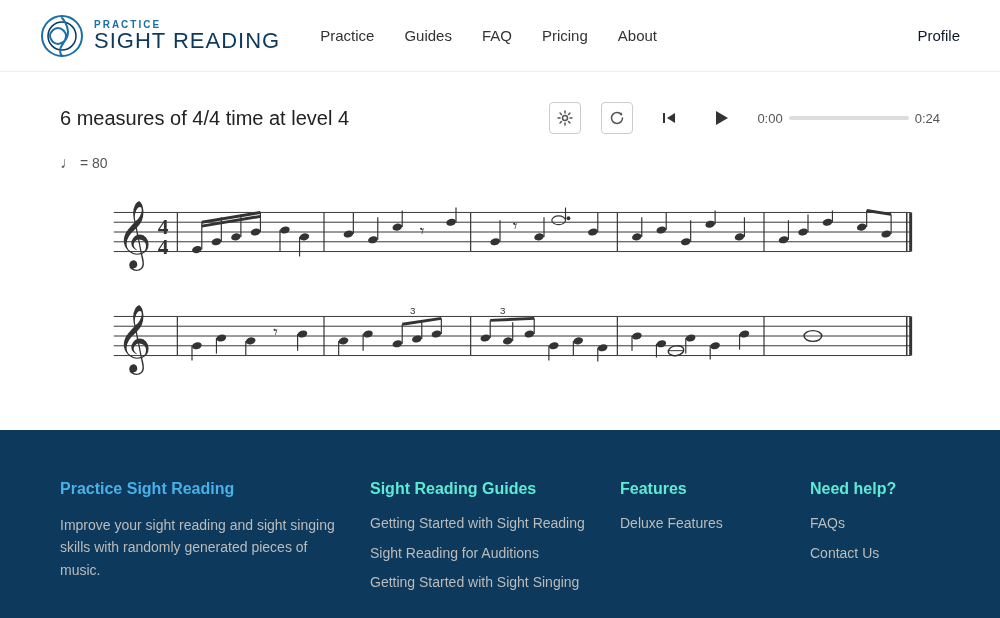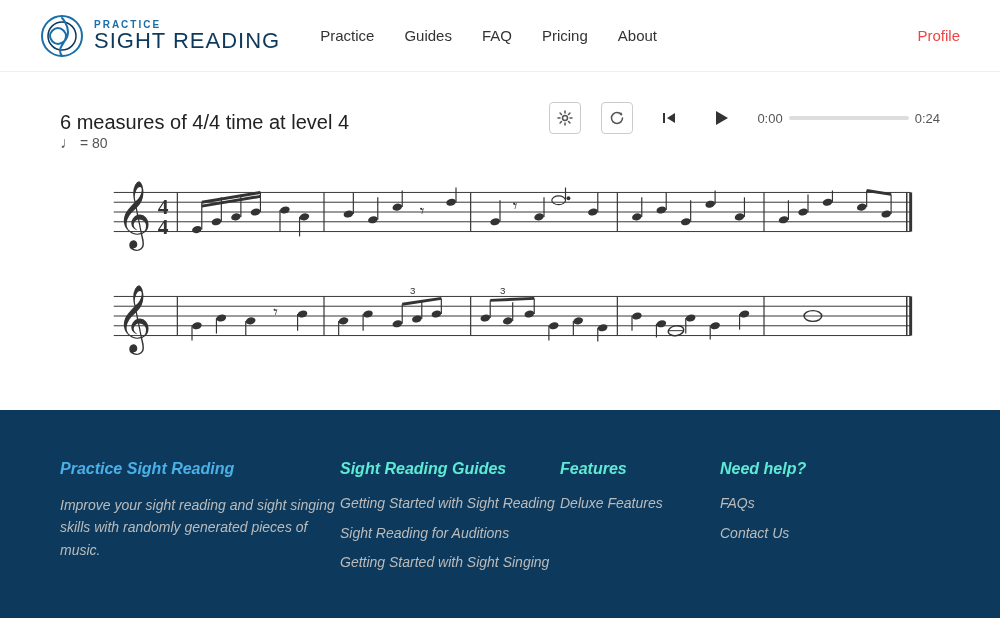--- a/index.html
+++ b/index.html
@@ -52,34 +52,35 @@
       text-decoration: none;
       color: #333;
       font-size: 15px;
       font-weight: 500;
     }
     .header-right {
       margin-left: auto;
     }
     .profile-link {
       text-decoration: none;
-      color: #ef4444;
+      color: #0f172a;
       font-size: 15px;
       font-weight: 500;
     }
 
     
     .main-content {
       padding: 30px 60px 40px 60px;
       background: #fff;
       min-height: 280px;
     }
     .exercise-header {
       display: flex;
-      align-items: flex-end;
+      align-items: center;
+      margin-bottom: 20px;
     }
     .exercise-title {
       font-size: 20px;
       font-weight: 400;
       color: #222;
       flex: 1;
     }
     .controls {
       display: flex;
       align-items: center;
@@ -163,21 +164,21 @@
 
     
     .footer {
       background: #0d3a5c;
       color: #ccc;
       padding: 50px 60px 40px 60px;
     }
     .footer-grid {
       display: grid;
       grid-template-columns: 280px 220px 160px 160px;
-      font-style: italic;
+      gap: 30px;
     }
     .footer-col-title {
       font-size: 16px;
       font-weight: 600;
       color: #5eead4;
       margin-bottom: 16px;
     }
     .footer-col-brand .footer-col-title {
       color: #4ab0e8;
     }

